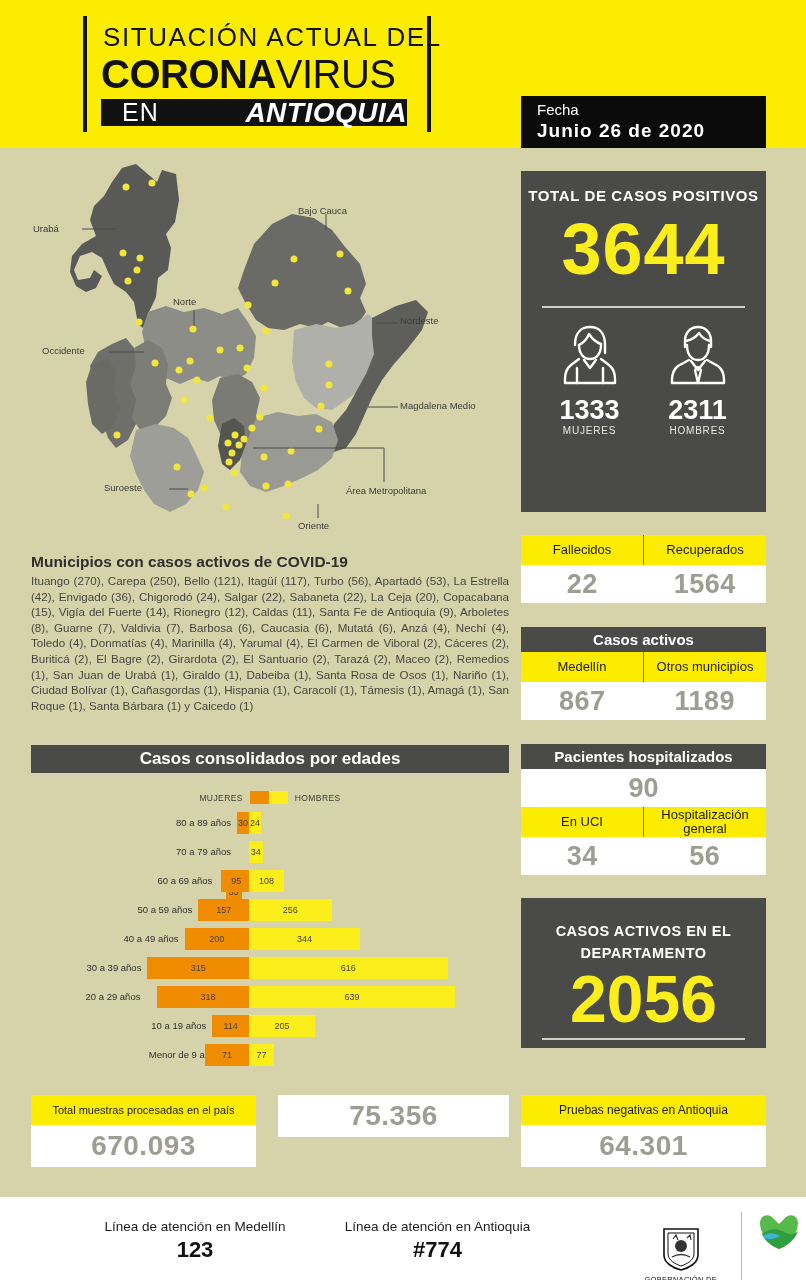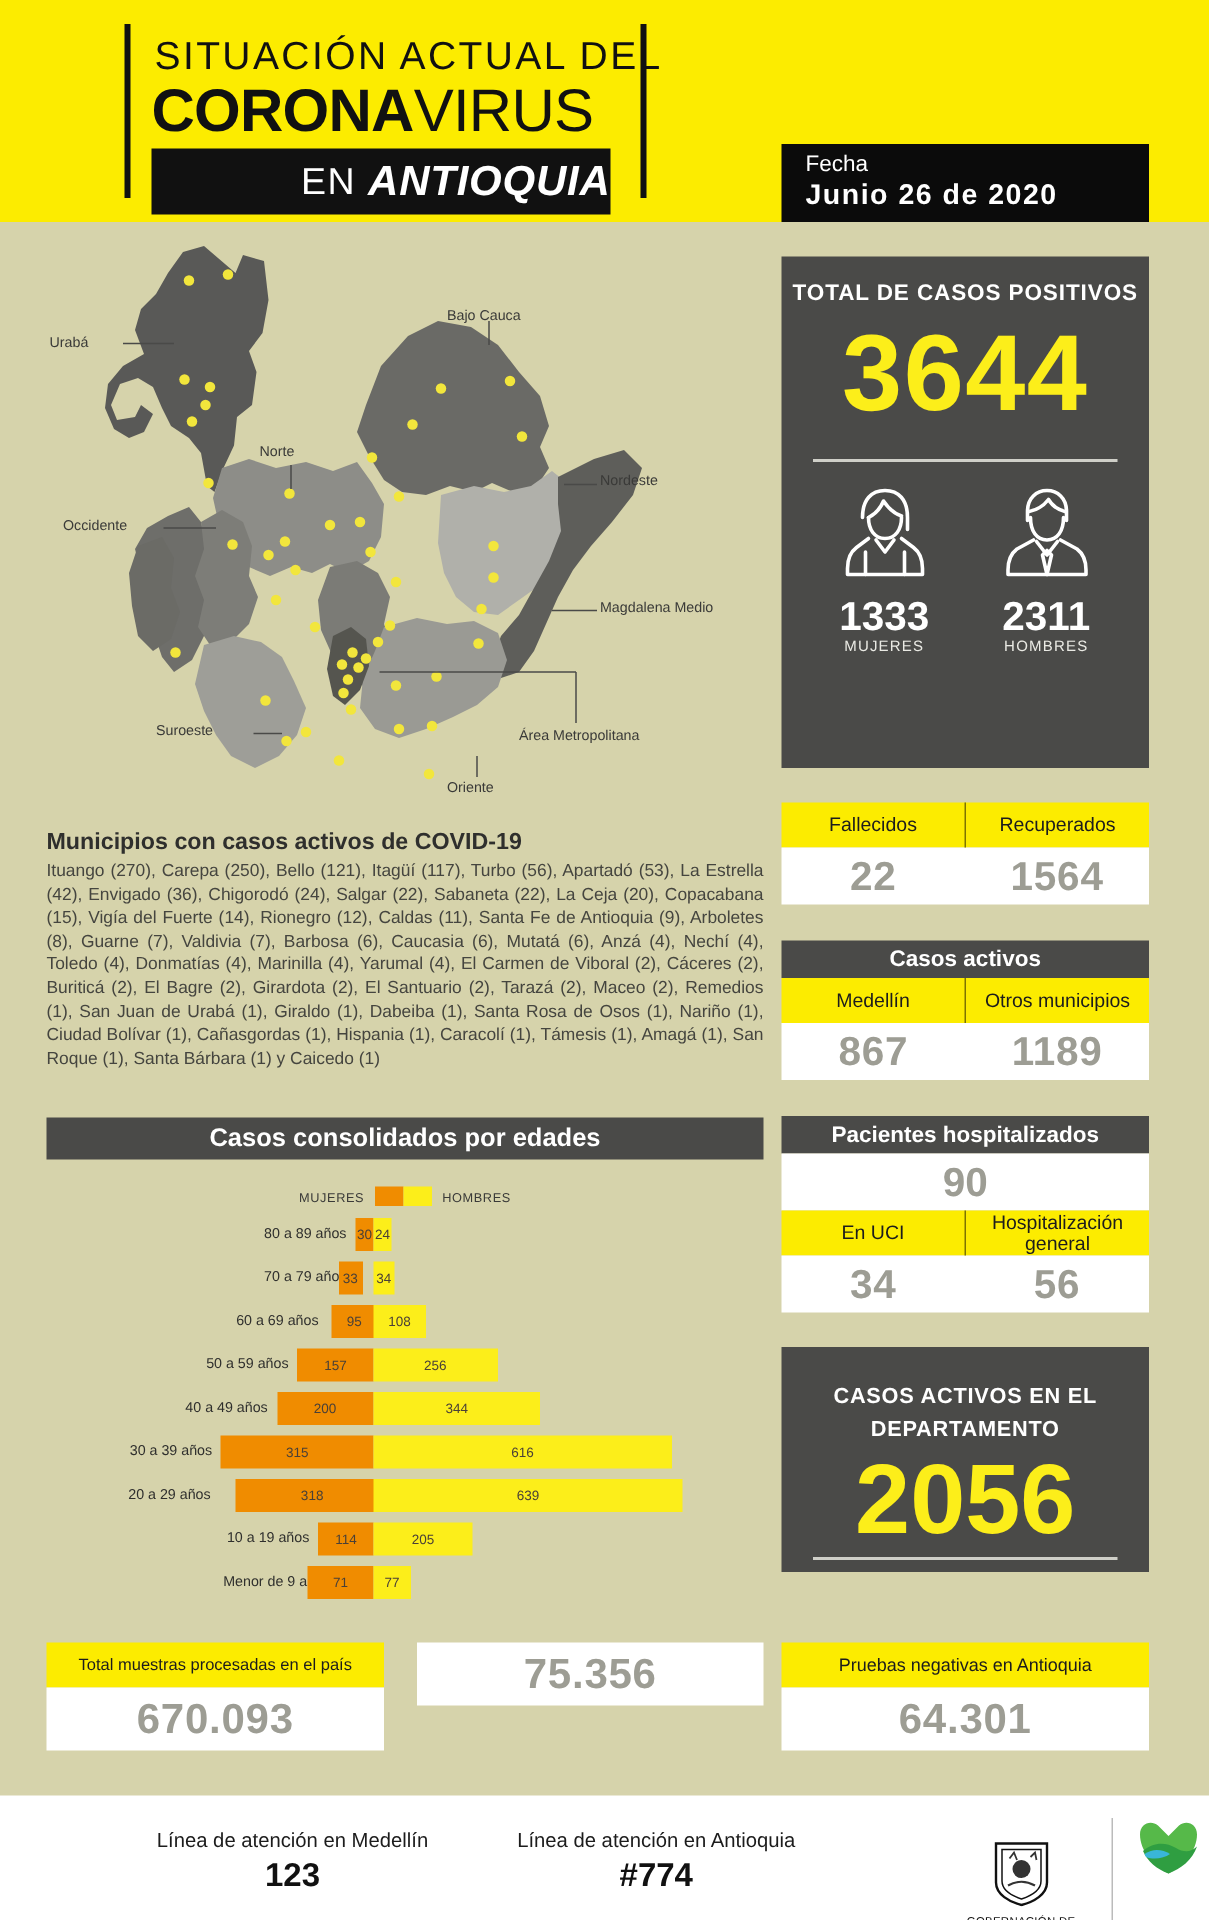--- a/index.html
+++ b/index.html
@@ -24,23 +24,23 @@
     font-size: 26px; letter-spacing: 1.6px; color: #111;
     font-weight: 400; white-space: nowrap;
   }
   .hdr-line2 {
     position: absolute; left: 101px; top: 52px;
     font-size: 40px; color: #111; letter-spacing: -0.5px; white-space: nowrap;
   }
   .hdr-line2 b { font-weight: 800; }
   .hdr-line2 span.light { font-weight: 400; }
   .hdr-line3box {
-    position: absolute; left: 101px; top: 99px; width: 306px; height: 44px;
+    position: absolute; left: 101px; top: 99px; width: 306px; height: 27px;
     background: #111; color: #fff;
-    display: flex; align-items: center; justify-content: flex-end;
+    display: flex; align-items: center; justify-content: space-between;
     white-space: nowrap;
     padding-left: 21px;
   }
   .hdr-line3box .en { font-size: 25px; font-weight: 400; letter-spacing: 1px; }
   .hdr-line3box .ant { font-size: 28px; font-weight: 800; letter-spacing: 0.5px; margin-left: 8px; font-style: italic; }
 
   .fecha-box {
     position: absolute; left: 521px; top: 96px; width: 245px; height: 52px;
     background: #0b0b0b; color: #fff; padding: 5px 0 0 16px;
   }
@@ -309,21 +309,21 @@
   <span class="lbl-r">HOMBRES</span>
 </div>
 <div class="bars" id="bars">
     <div class="barrow" style="left: 237px; width: 24px; top: 0px;">
       <div class="barlabel">80 a 89 años</div>
       <div class="seg f" style="width: 12px; right: 12px;">30</div>
       <div class="seg m" style="width: 12px; left: 12px;">24</div>
     </div>
     <div class="barrow" style="left: 237px; width: 25.545px; top: 29px;">
       <div class="barlabel">70 a 79 años</div>
-      <div class="seg f" style="width: 16px; right: 21px;">33</div>
+      <div class="seg f" style="width: 16px; right: 21px; margin-top: 40px;">33</div>
       <div class="seg m" style="width: 13.545px; left: 12px;">34</div>
     </div>
     <div class="barrow" style="left: 218.363px; width: 68px; top: 58px;">
       <div class="barlabel">60 a 69 años</div>
       <div class="seg f" style="width: 30.6375px; right: 34.83px;">95</div>
       <div class="seg m" style="width: 34.83px; left: 30.6375px;">108</div>
     </div>
     <div class="barrow" style="left: 198.368px; width: 133.192px; top: 87px;">
       <div class="barlabel">50 a 59 años</div>
       <div class="seg f" style="width: 50.6325px; right: 82.56px;">157</div>

